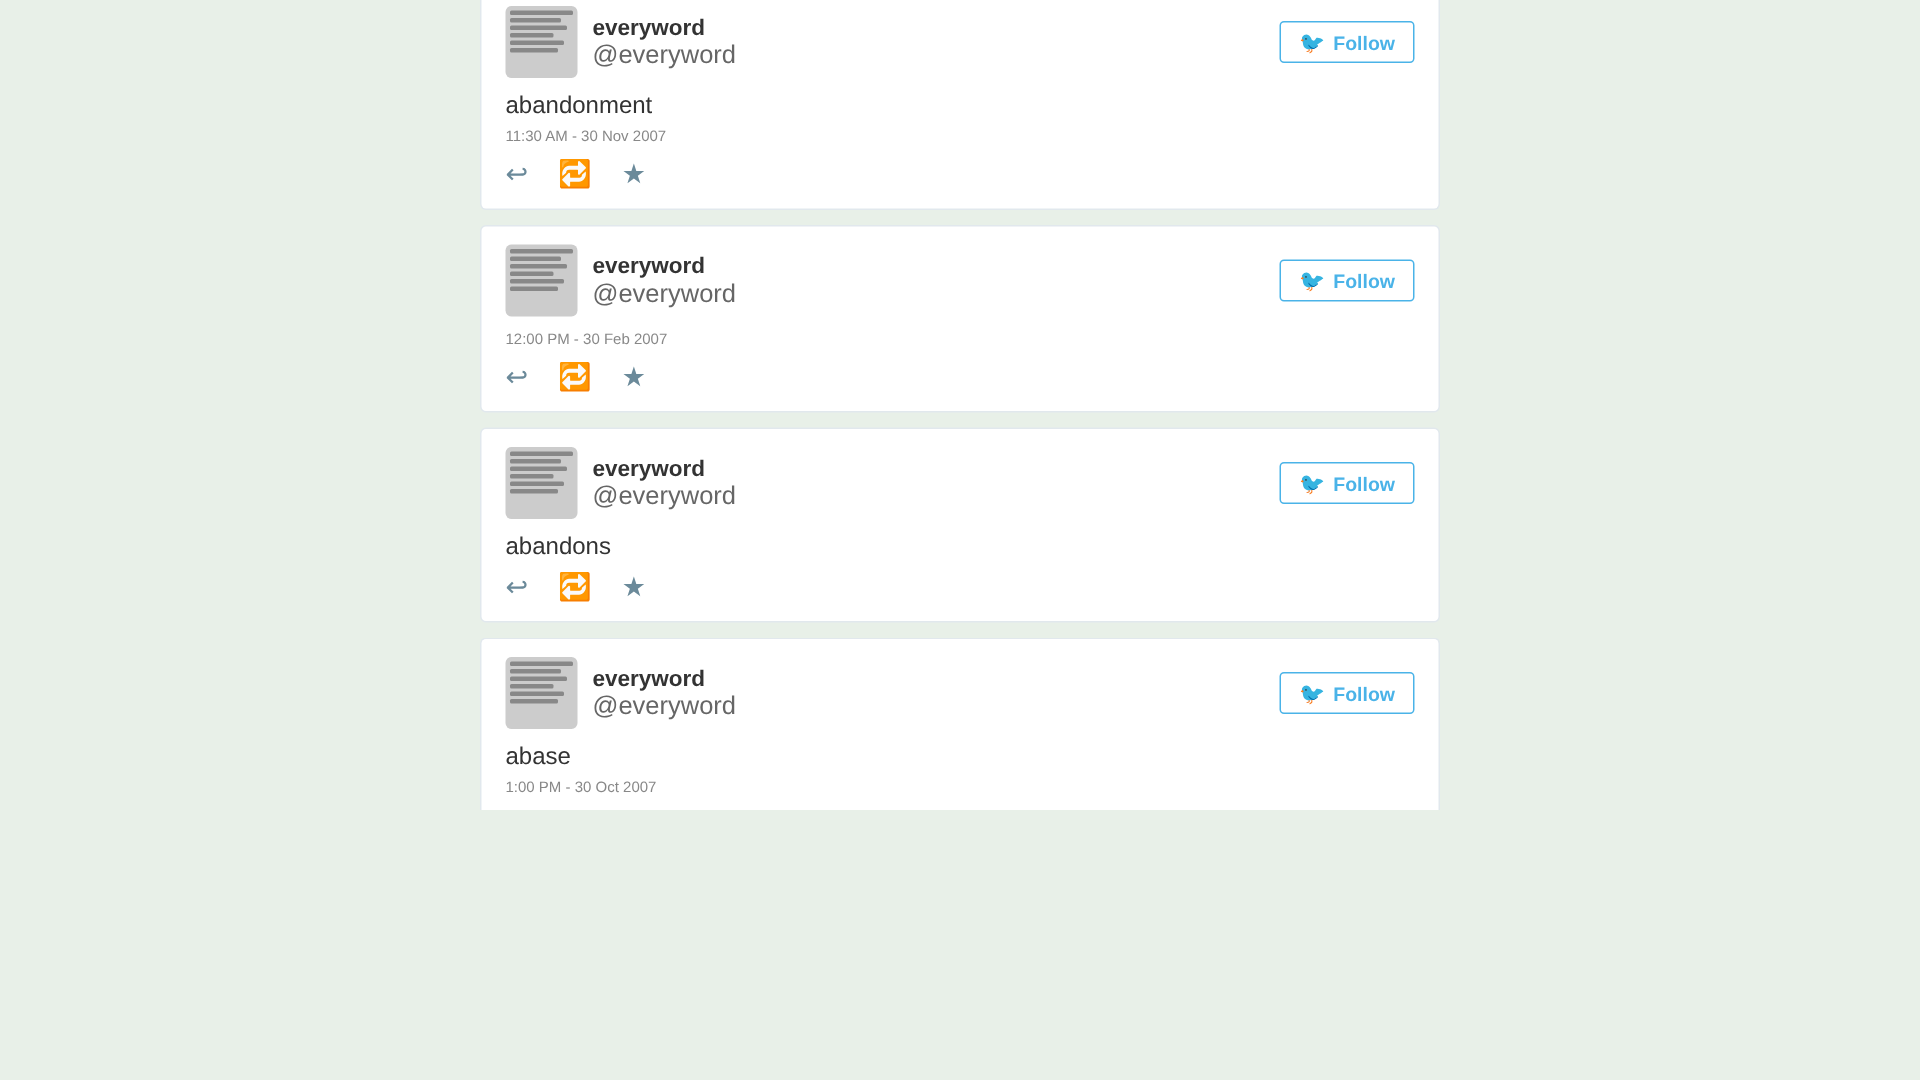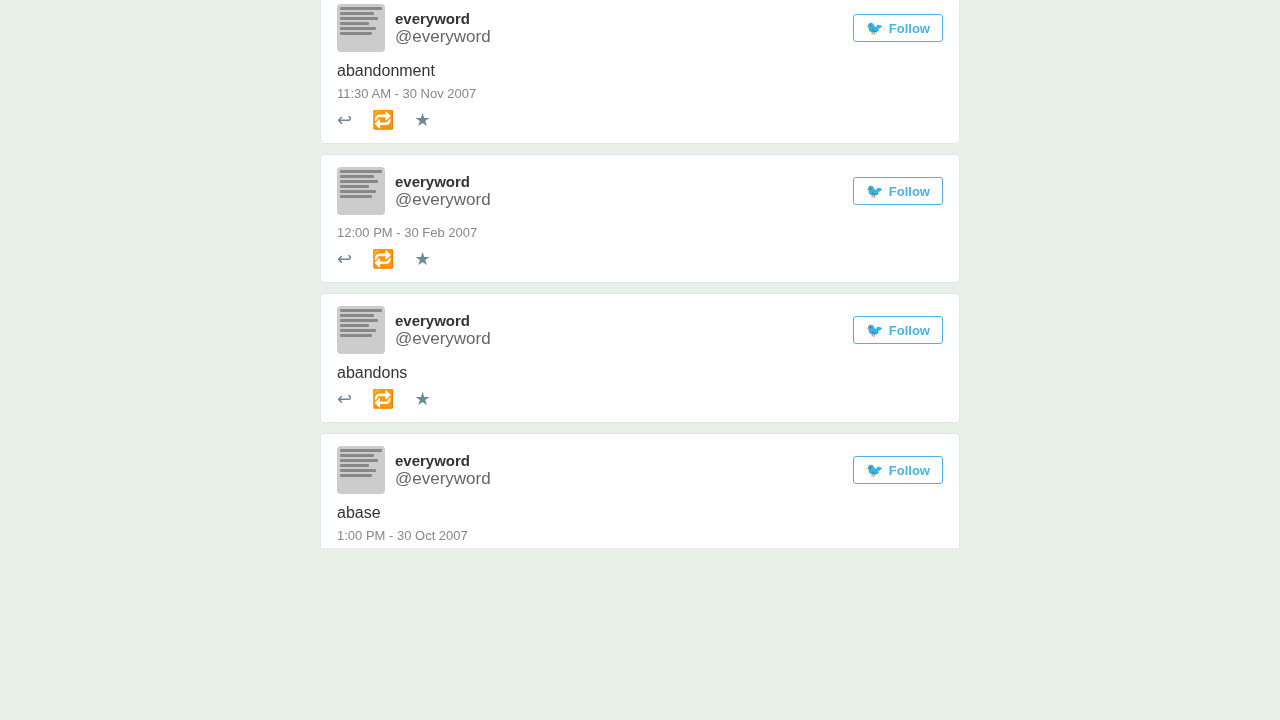--- a/index.html
+++ b/index.html
@@ -91,21 +91,21 @@
       color: #4ab3e8;
       font-size: 14px;
     }
     .tweet-text {
       font-size: 16px;
       color: #333;
       font-weight: 400;
       margin-bottom: 6px;
     }
     .tweet-time {
-      font-size: 13px;
+      font-size: 10px;
       color: #888;
       margin-bottom: 8px;
     }
     .tweet-actions {
       display: flex;
       gap: 20px;
       align-items: center;
     }
     .action-icon {
       color: #6b8a9a;

